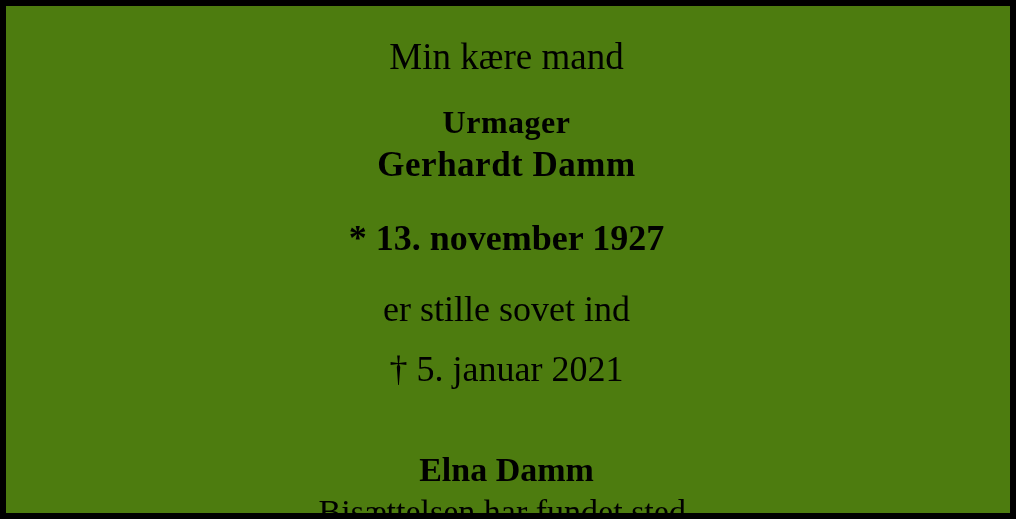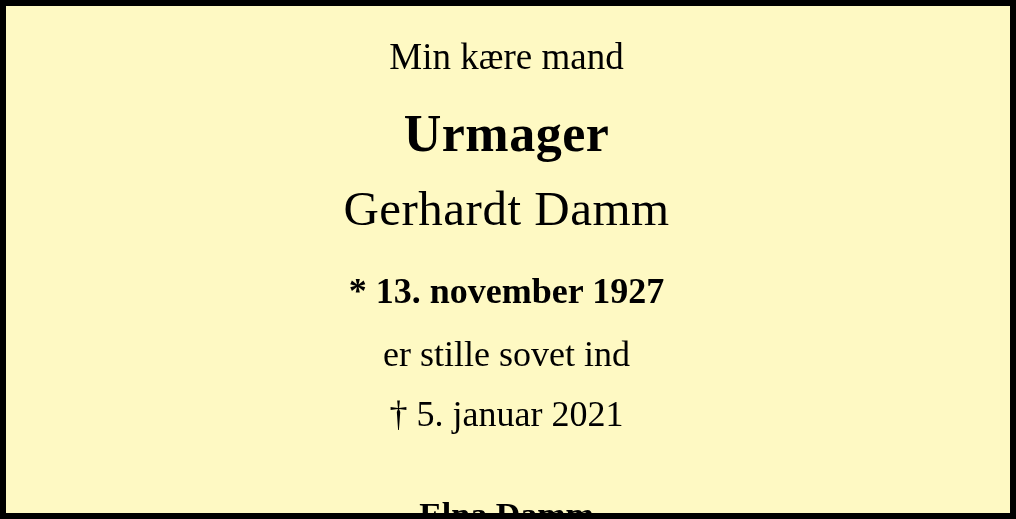--- a/index.html
+++ b/index.html
@@ -16,53 +16,53 @@
   }
   .notice {
     box-sizing: border-box;
     width: 1016px;
     height: 519px;
     border: 6px solid #000000;
     padding: 18px 43px 14px 40px;
     display: flex;
     flex-direction: column;
     align-items: center;
-    background: #fef9c3;
+    background: #4d7c0f;
   }
   .line {
     text-align: center;
     line-height: 1.12;
     white-space: pre;
   }
   .intro {
     font-size: 37px;
     font-weight: 400;
     margin-top: 12px;
   }
   .title {
-    font-size: 52px;
+    font-size: 32px;
     font-weight: 700;
     margin-top: 28px;
     letter-spacing: 0.5px;
   }
   .name {
-    font-size: 49px;
-    font-weight: 400;
-    margin-top: 18px;
+    font-size: 35px;
+    font-weight: 700;
+    margin-top: 4px;
     letter-spacing: 0.5px;
   }
   .born {
     font-size: 36px;
     font-weight: 700;
     margin-top: 34px;
   }
   .passed {
     font-size: 36px;
     font-weight: 400;
-    margin-top: 23px;
+    margin-top: 30px;
   }
   .died {
     font-size: 36px;
     font-weight: 400;
     margin-top: 20px;
   }
   .survivor {
     font-size: 34px;
     font-weight: 700;
     margin-top: 62px;

